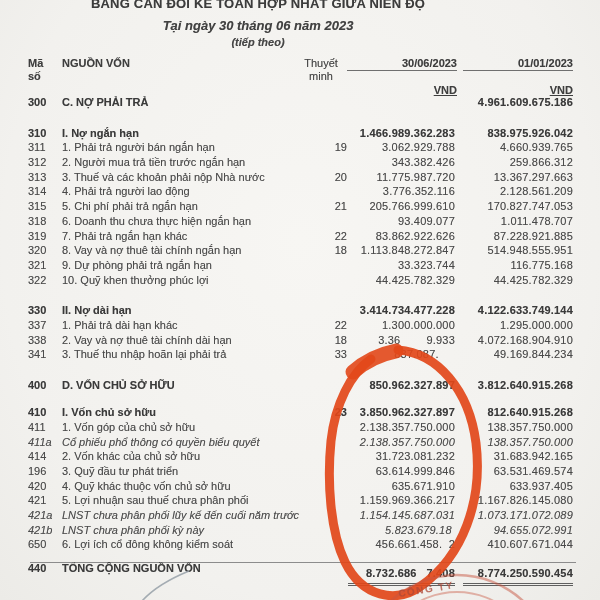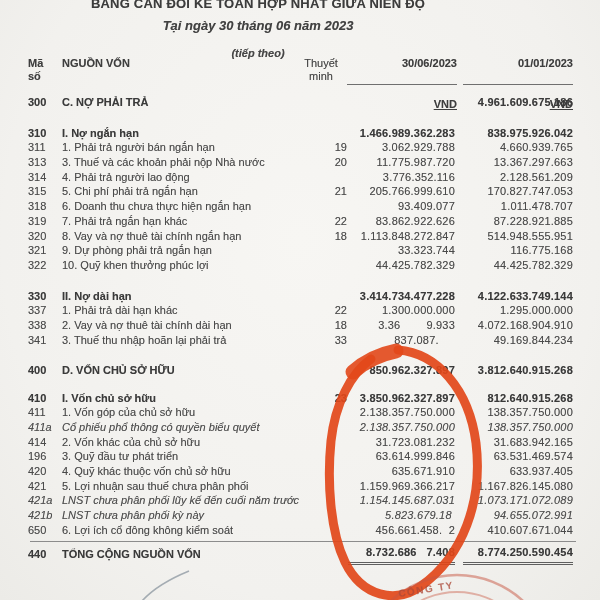--- a/index.html
+++ b/index.html
@@ -8,42 +8,42 @@
     background:#f4f3f0;
     background-image:radial-gradient(ellipse at 50% 40%, #f7f6f3 0%, #f2f1ee 70%, #ecebe7 100%);
     font-family:"Liberation Sans","DejaVu Sans",sans-serif;
     color:#4a4a4a;
     text-shadow:0 0 0.5px rgba(80,80,80,0.45);
   }
   
   .doc-header{position:absolute; left:8px; top:-4px; width:500px; text-align:center;}
   .title{font-size:13px; font-weight:bold; color:#3c3c3c; letter-spacing:0.2px; white-space:nowrap;}
   .subtitle{margin-top:7px; font-size:13px; font-weight:bold; font-style:italic; color:#414141;}
-  .subtitle2{margin-top:14px; font-size:11px; font-weight:bold; font-style:italic; color:#464646;}
+  .subtitle2{margin-top:3px; font-size:11px; font-weight:bold; font-style:italic; color:#464646;}
   
   .thead{position:absolute; left:0; top:55px; width:600px; height:34px; font-size:11px;}
   .h-code{position:absolute; left:28px; top:2px; width:34px; font-weight:bold; line-height:13px; color:#3e3e3e;}
   .h-name{position:absolute; left:62px; top:2px; font-weight:bold; color:#3e3e3e;}
   .h-note{position:absolute; left:296px; top:2px; width:50px; text-align:center; line-height:13px; color:#444;}
   .h-col{position:absolute; top:2px; width:110px; text-align:right;}
-  .h-col .date{display:block; font-weight:bold; color:#3e3e3e; border-bottom:1.4px solid #6f6f6f; padding-bottom:15px;}
+  .h-col .date{display:block; font-weight:bold; color:#3e3e3e; border-bottom:1.4px solid #6f6f6f; padding-bottom:1px;}
   .h-col .unit{display:block; font-weight:bold; color:#3e3e3e; margin-top:13px;text-decoration:underline;}
   .h-col1{left:347px;} .h-col2{left:463px;}
   
   .tbody{position:absolute; left:0; top:96px; width:600px; font-size:11px;}
   .row{position:relative; height:14.7px; line-height:13.5px;}
   .cell-code{position:absolute; left:28px; width:34px;}
   .cell-label{position:absolute; left:62px; width:262px; white-space:nowrap;}
   .cell-note{position:absolute; left:300px; width:47px; text-align:right;}
   .cell-v1{position:absolute; left:348px; width:107px; text-align:right; white-space:pre; letter-spacing:0.2px;}
   .cell-v2{position:absolute; left:463px; width:110px; text-align:right; white-space:pre; letter-spacing:0.2px;}
   .row.grand, .row.sub, .row.total{font-weight:bold; color:#3a3a3a;}
   .row.italic{font-style:italic; color:#4e4e4e;}
   .row.spacer{height:16px;} .row.spacer-sm{height:12.5px;}
-  .row.total{margin-top:3px; padding-top:7px; height:22px;}
+  .row.total{margin-top:9px; height:22px;}
   .row.total::before{content:""; position:absolute; left:30px; right:24px; top:0;
     border-top:1.5px solid #8c8c8c;}
   .row.total .cell-v1, .row.total .cell-v2{
     top:5px; border-bottom:3px double #5f5f5f; padding-bottom:2px;}
   
   .overlay{position:absolute; left:0; top:0; pointer-events:none;}
 </style>
 </head>
 <body>
 
@@ -89,20 +89,27 @@
       <span class="cell-note"></span>
       <span class="cell-v1">1.466.989.362.283</span>
       <span class="cell-v2">838.975.926.042</span>
     </div>
       <div class="row item">
       <span class="cell-code">311</span>
       <span class="cell-label">1. Phải trả người bán ngắn hạn</span>
       <span class="cell-note">19</span>
       <span class="cell-v1">3.062.929.788</span>
       <span class="cell-v2">4.660.939.765</span>
+    </div>
+      <div class="row item">
+      <span class="cell-code">312</span>
+      <span class="cell-label">2. Người mua trả tiền trước ngắn hạn</span>
+      <span class="cell-note"></span>
+      <span class="cell-v1">343.382.426</span>
+      <span class="cell-v2">259.866.312</span>
     </div>
       <div class="row item">
       <span class="cell-code">313</span>
       <span class="cell-label">3. Thuế và các khoản phải nộp Nhà nước</span>
       <span class="cell-note">20</span>
       <span class="cell-v1">11.775.987.720</span>
       <span class="cell-v2">13.367.297.663</span>
     </div>
       <div class="row item">
       <span class="cell-code">314</span>

